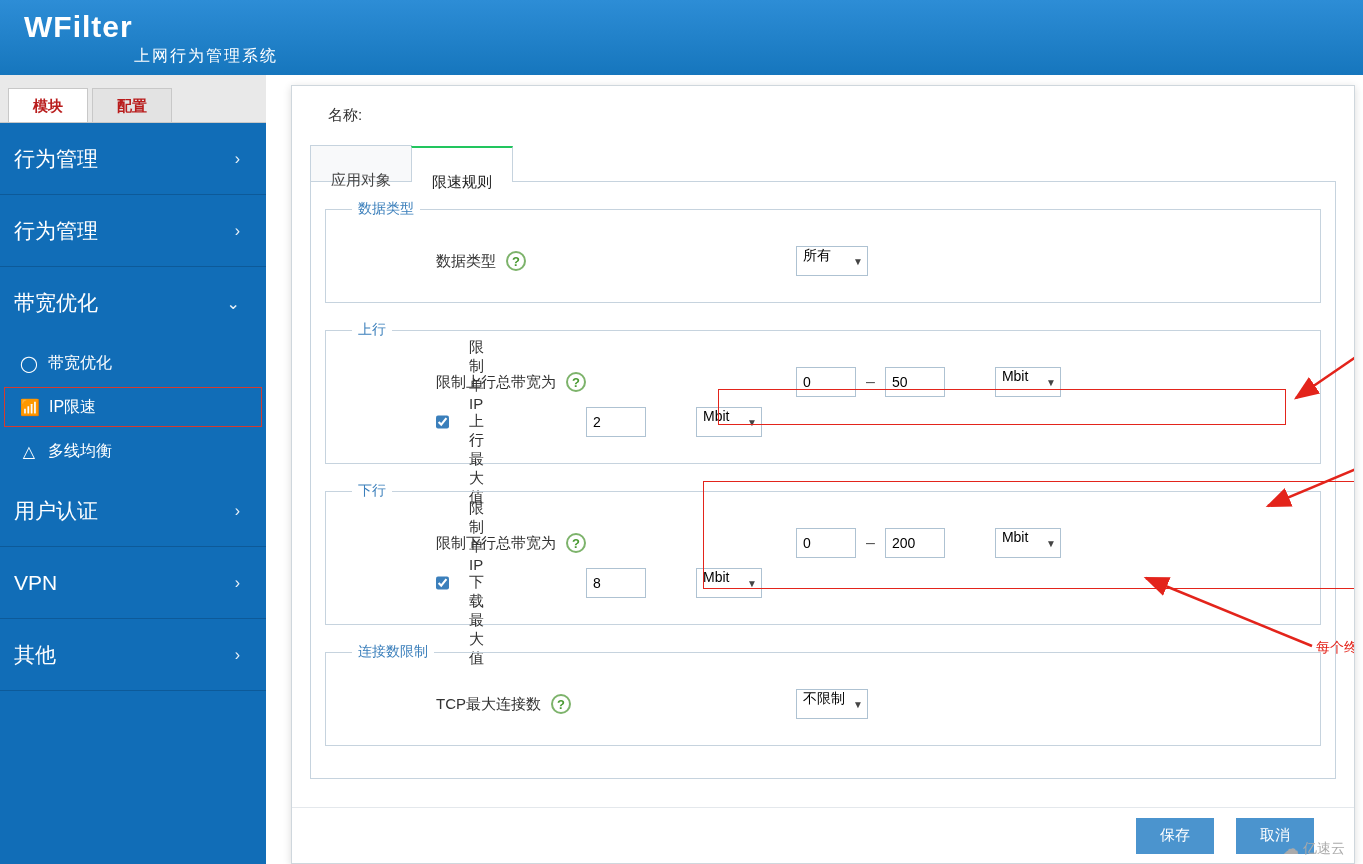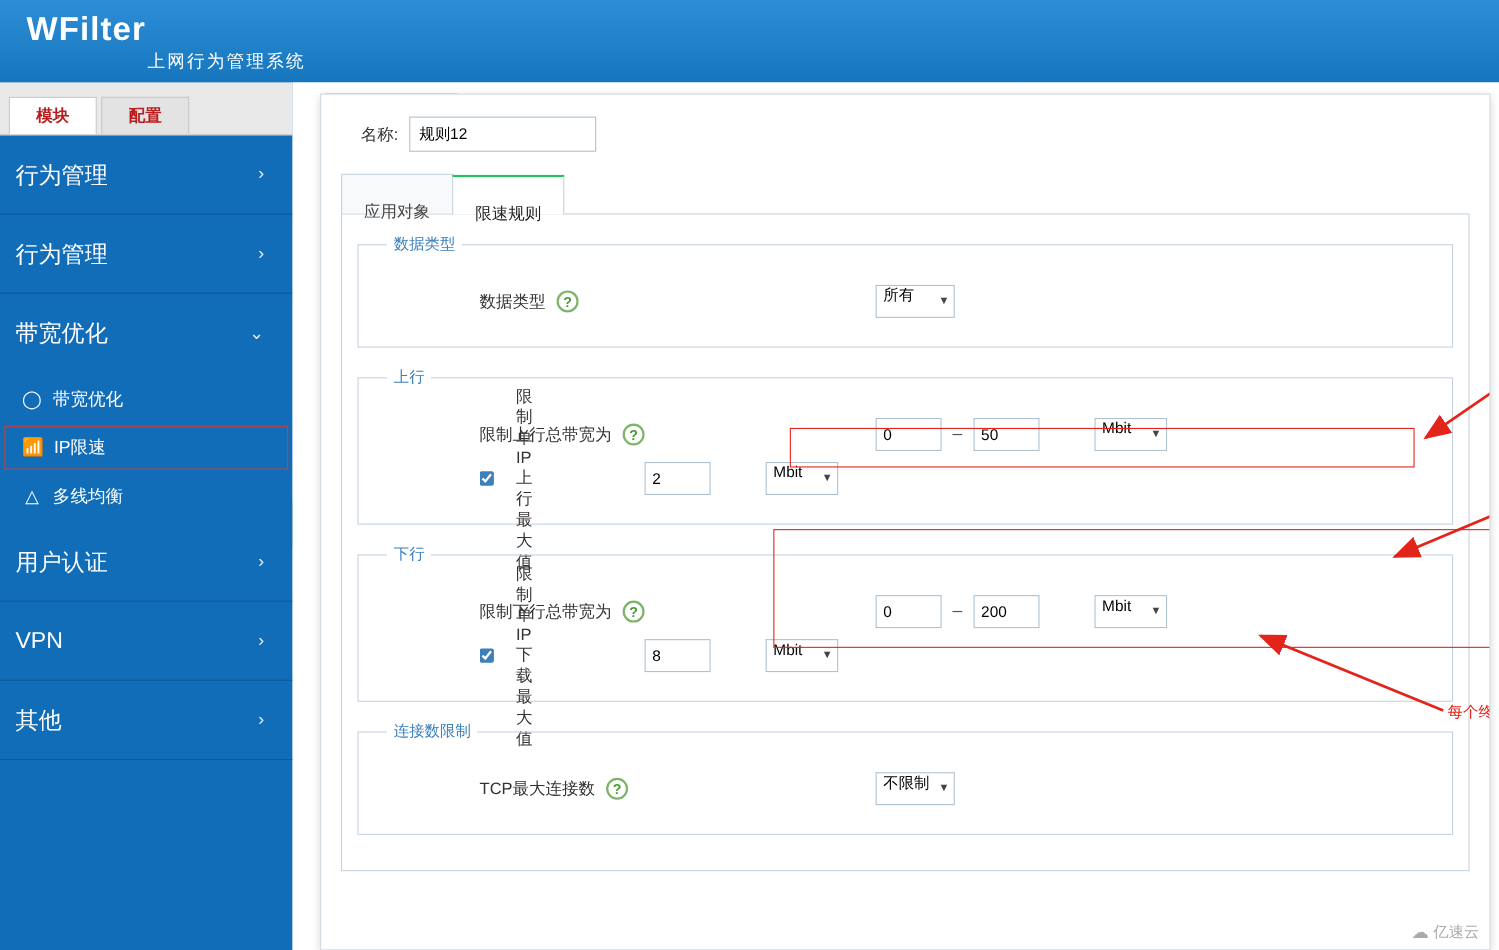--- a/index.html
+++ b/index.html
@@ -128,21 +128,20 @@
 <div class="main-area">
   <div class="underbar"></div>
   <div class="crumb-icon">⌂</div>
 
   <div class="dialog">
 
     <div class="dialog-body">
 
       <div class="name-row">
         <label>名称:</label>
-        <input class="text-input name-input" value="规则12" style="">
       </div>
 
       <div class="inner-tabs">
         <div class="inner-tab">应用对象</div>
         <div class="inner-tab active">限速规则</div>
       </div>
 
       <div class="panel">
 
         <fieldset>
@@ -240,19 +239,23 @@
               <polygon points="0 0, 10 4, 0 8" fill="#e3241b"></polygon>
             </marker>
           </defs>
         <line x1="1150" y1="212" x2="1004" y2="312" stroke="#e3241b" stroke-width="2.5" marker-end="url(#ah)"></line>
         <line x1="1090" y1="372" x2="976" y2="420" stroke="#e3241b" stroke-width="2.5" marker-end="url(#ah)"></line>
         <line x1="1020" y1="560" x2="854" y2="492" stroke="#e3241b" stroke-width="2.5" marker-end="url(#ah)"></line>
       </svg>
 
     </div>
 
+    <div class="dialog-footer">
+      <button class="dlg-btn">保存</button>
+      <button class="dlg-btn">取消</button>
+    </div>
   </div>
 
   <div class="watermark">
     <span class="wm-ico">☁</span>
     <span>亿速云</span>
   </div>
 </div>
 
 </body></html>

